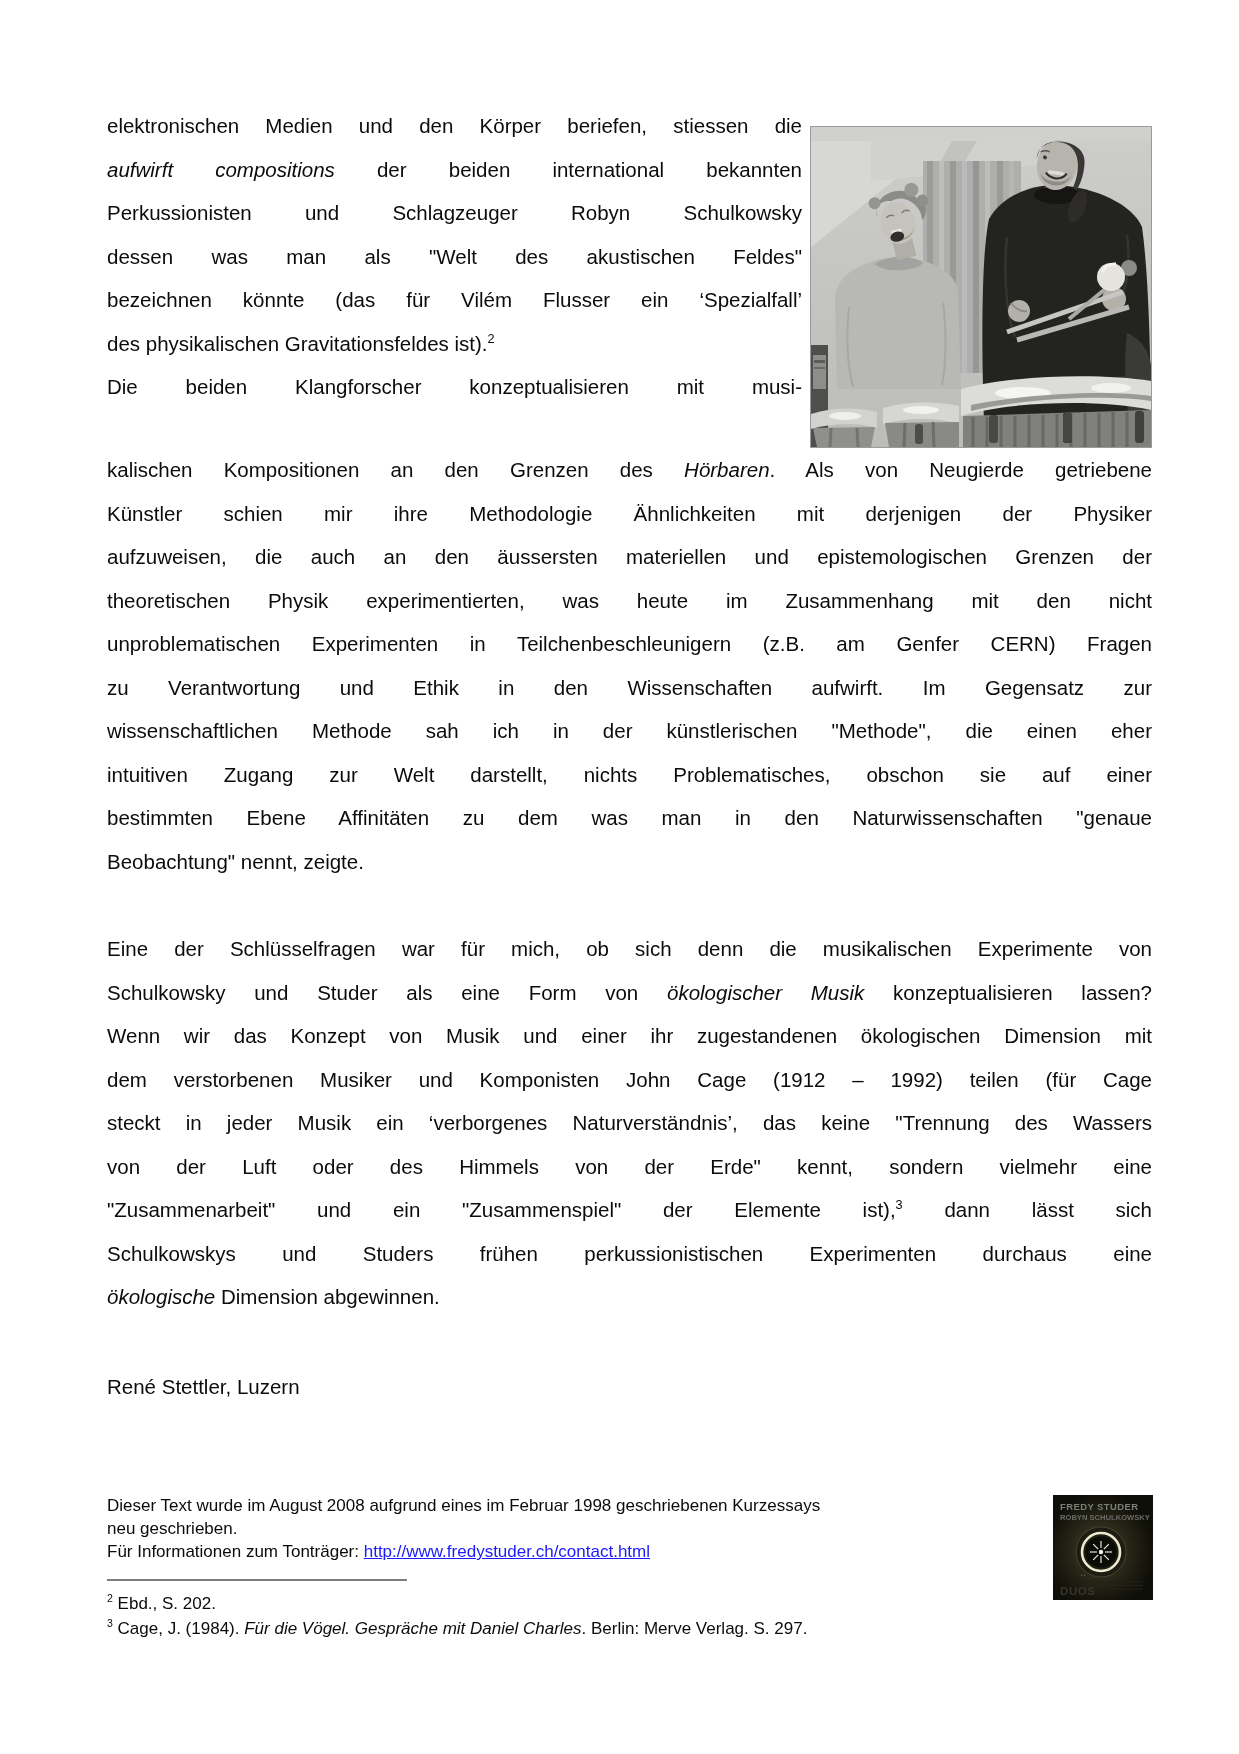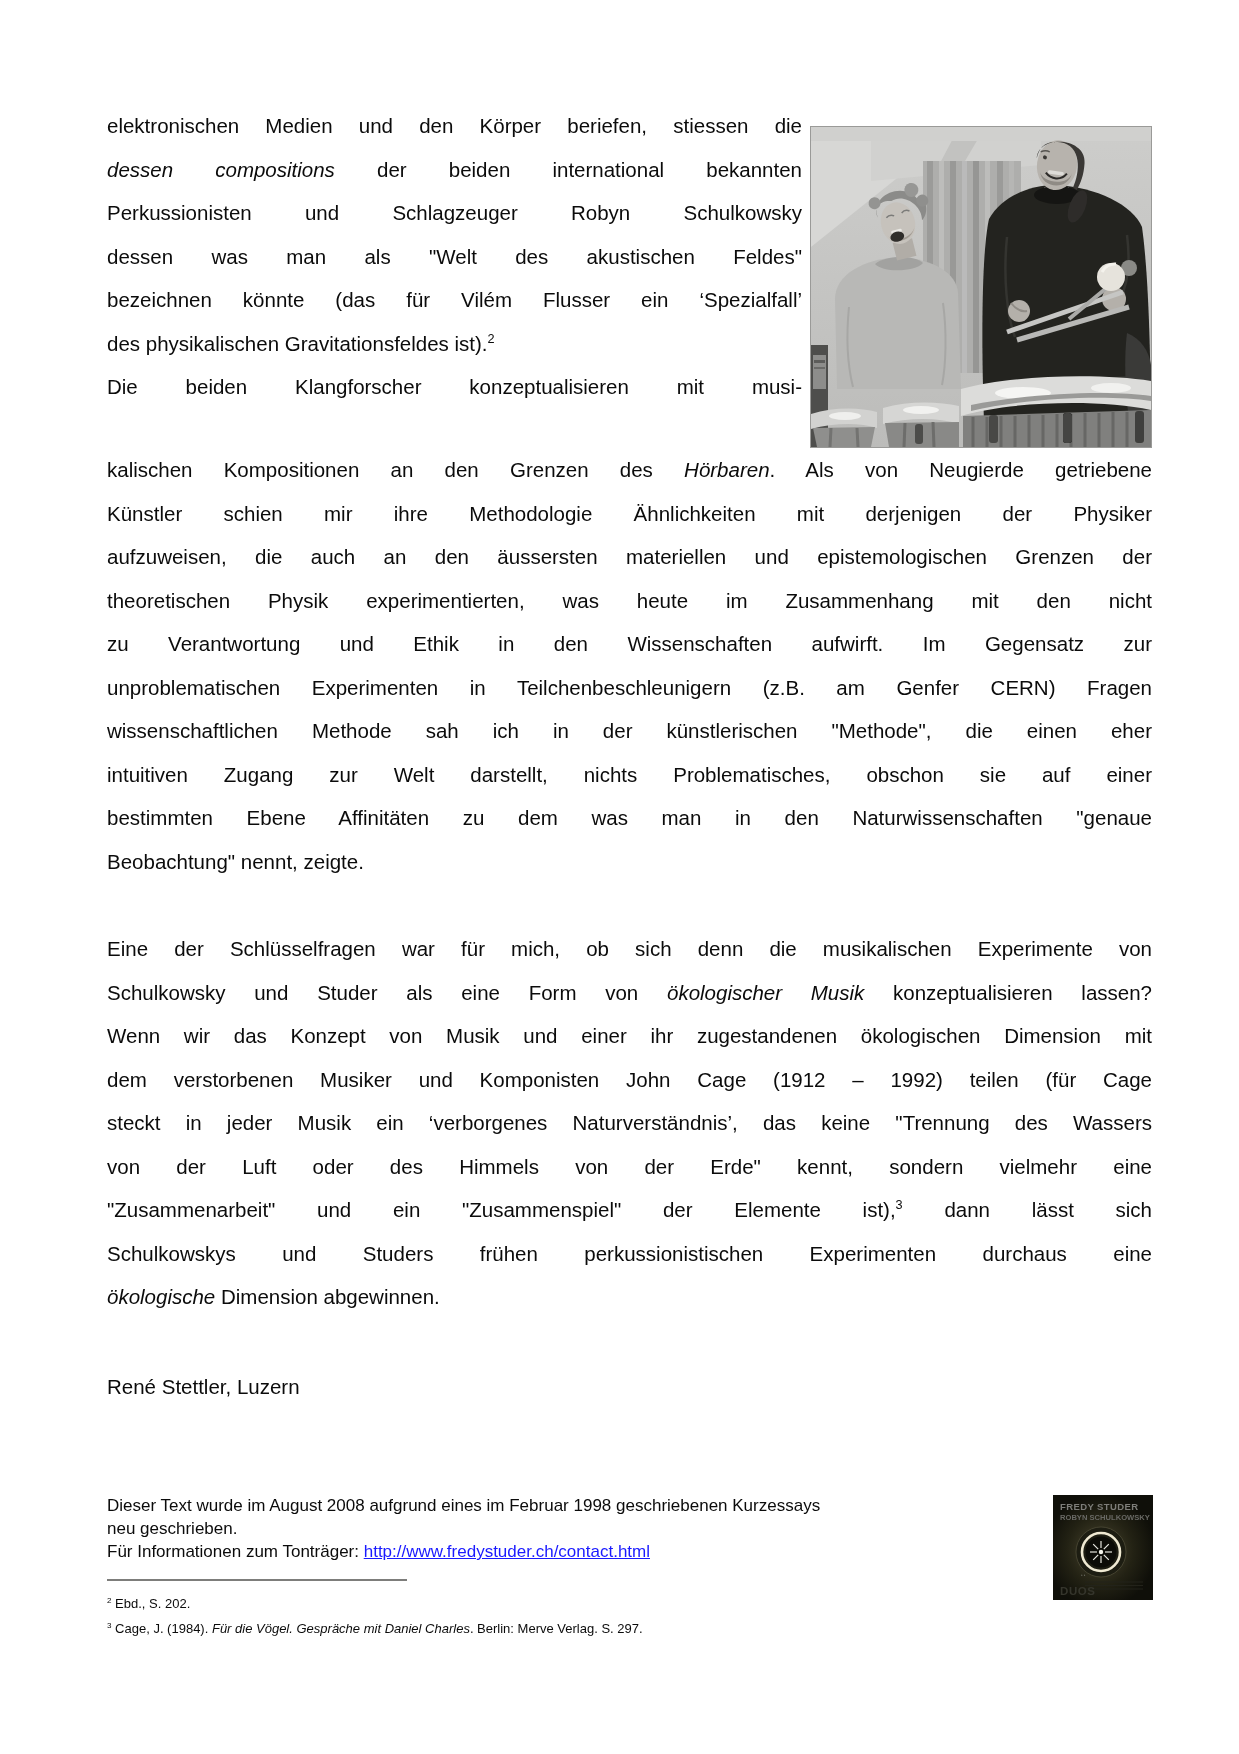--- a/index.html
+++ b/index.html
@@ -13,35 +13,35 @@
   .tline-end{text-align-last:left;}
   .it{font-style:italic;}
   .tsup{vertical-align:super;font-size:0.62em;line-height:0;}
   .photo-frame{margin:22px 0 0 auto;width:340px;height:320px;border:1px solid #9a9a98;padding:0;background:#c7c7c5;}
   .para-spaced{margin-top:44px;}
   .signature{margin-top:46px;font-size:20.5px;height:43.5px;line-height:43.5px;}
   .footer-note{margin-top:86px;font-size:17px;}
   .note-line{height:23px;line-height:23px;}
   .doc-link{color:#1a1aff;text-decoration:underline;}
   .fn-rule{margin-top:16px;width:300px;border-top:2px solid #7d7d7b;height:0;margin-bottom:10px;}
-  .footnote{font-size:13px;height:25px;line-height:25px;}
+  .footnote{font-size:17px;height:25px;line-height:25px;}
   .album{position:absolute;left:1053px;top:1495px;width:90px;height:105px;}
   svg{display:block;}
 </style>
 </head>
 <body>
 
 <div class="page">
   <div class="content">
 
     <div class="top-row">
       <div class="narrow-col">
         <div class="para">
             <div class="tline"><span>elektronischen Medien und den Körper beriefen, stiessen die</span></div>
-            <div class="tline"><span class="it">dessen compositions</span><span> der beiden international bekannten</span></div>
+            <div class="tline"><span class="it">aufwirft compositions</span><span> der beiden international bekannten</span></div>
             <div class="tline"><span>Perkussionisten und Schlagzeuger Robyn Schulkowsky</span></div>
             <div class="tline"><span>dessen was man als "Welt des akustischen Feldes"</span></div>
             <div class="tline"><span>bezeichnen könnte (das für Vilém Flusser ein ‘Spezialfall’</span></div>
             <div class="tline tline-end"><span>des physikalischen Gravitationsfeldes ist).</span><span class="tsup">2</span></div>
           </div>
         <div class="para">
             <div class="tline"><span>Die beiden Klangforscher konzeptualisieren mit musi-</span></div>
           </div>
       </div>
 
@@ -165,22 +165,22 @@
           </g>
         </svg>
       </figure>
     </div>
 
     <div class="para">
         <div class="tline"><span>kalischen Kompositionen an den Grenzen des </span><span class="it">Hörbaren</span><span>. Als von Neugierde getriebene</span></div>
         <div class="tline"><span>Künstler schien mir ihre Methodologie Ähnlichkeiten mit derjenigen der Physiker</span></div>
         <div class="tline"><span>aufzuweisen, die auch an den äussersten materiellen und epistemologischen Grenzen der</span></div>
         <div class="tline"><span>theoretischen Physik experimentierten, was heute im Zusammenhang mit den nicht</span></div>
+        <div class="tline"><span>unproblematischen Experimenten in Teilchenbeschleunigern (z.B. am Genfer CERN) Fragen</span></div>
         <div class="tline"><span>zu Verantwortung und Ethik in den Wissenschaften aufwirft. Im Gegensatz zur</span></div>
-        <div class="tline"><span>unproblematischen Experimenten in Teilchenbeschleunigern (z.B. am Genfer CERN) Fragen</span></div>
         <div class="tline"><span>wissenschaftlichen Methode sah ich in der künstlerischen "Methode", die einen eher</span></div>
         <div class="tline"><span>intuitiven Zugang zur Welt darstellt, nichts Problematisches, obschon sie auf einer</span></div>
         <div class="tline"><span>bestimmten Ebene Affinitäten zu dem was man in den Naturwissenschaften "genaue</span></div>
         <div class="tline tline-end"><span>Beobachtung" nennt, zeigte.</span></div>
       </div>
 
     <div class="para para-spaced">
         <div class="tline"><span>Eine der Schlüsselfragen war für mich, ob sich denn die musikalischen Experimente von</span></div>
         <div class="tline"><span>Schulkowsky und Studer als eine Form von </span><span class="it">ökologischer Musik</span><span> konzeptualisieren lassen?</span></div>
         <div class="tline"><span>Wenn wir das Konzept von Musik und einer ihr zugestandenen ökologischen Dimension mit</span></div>

